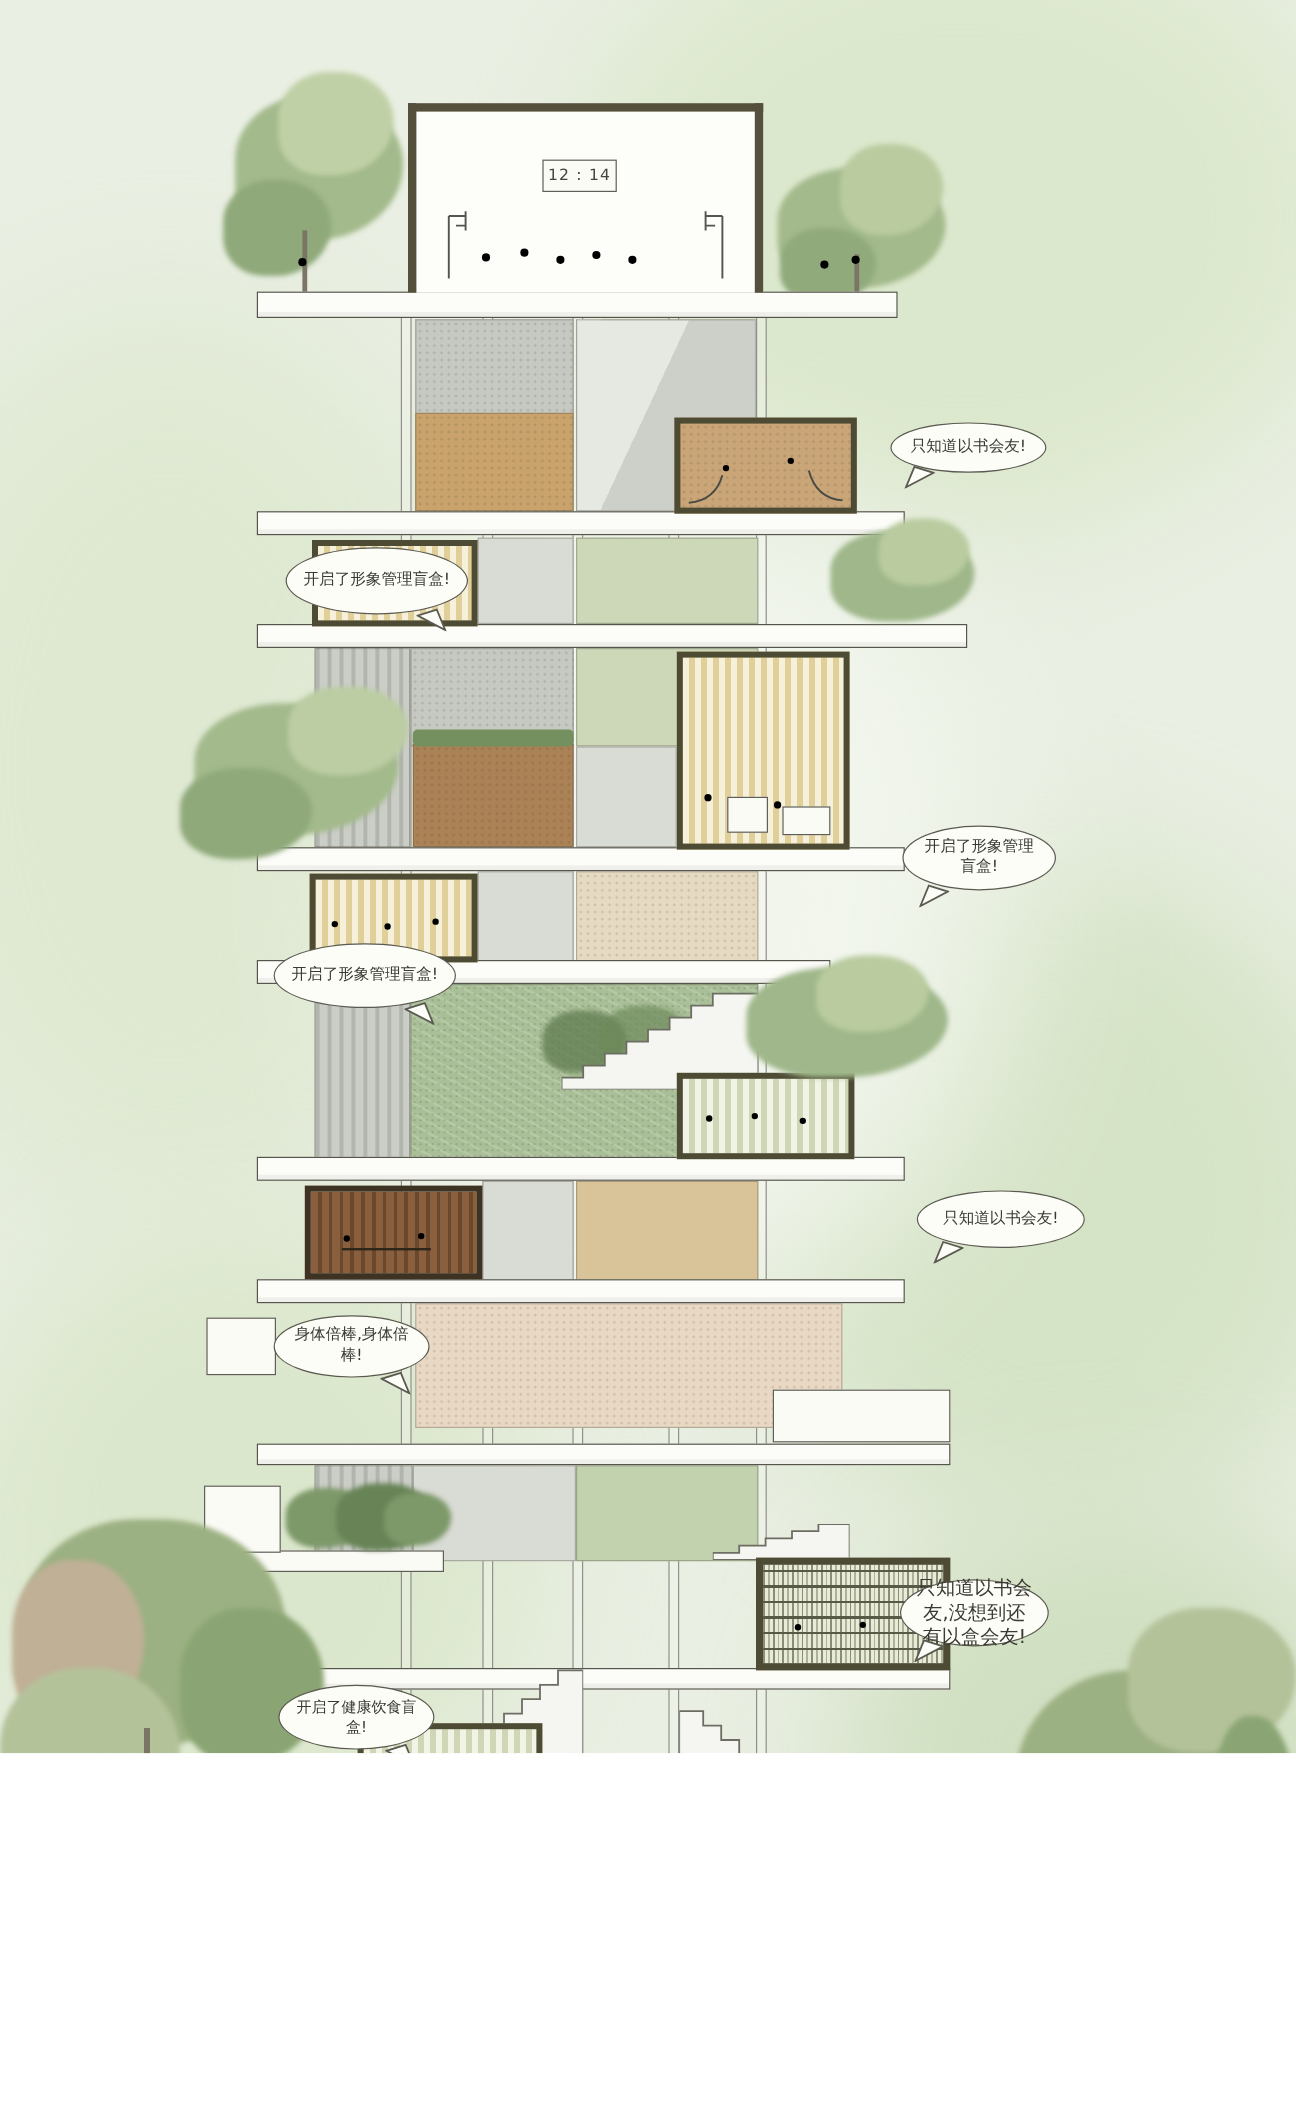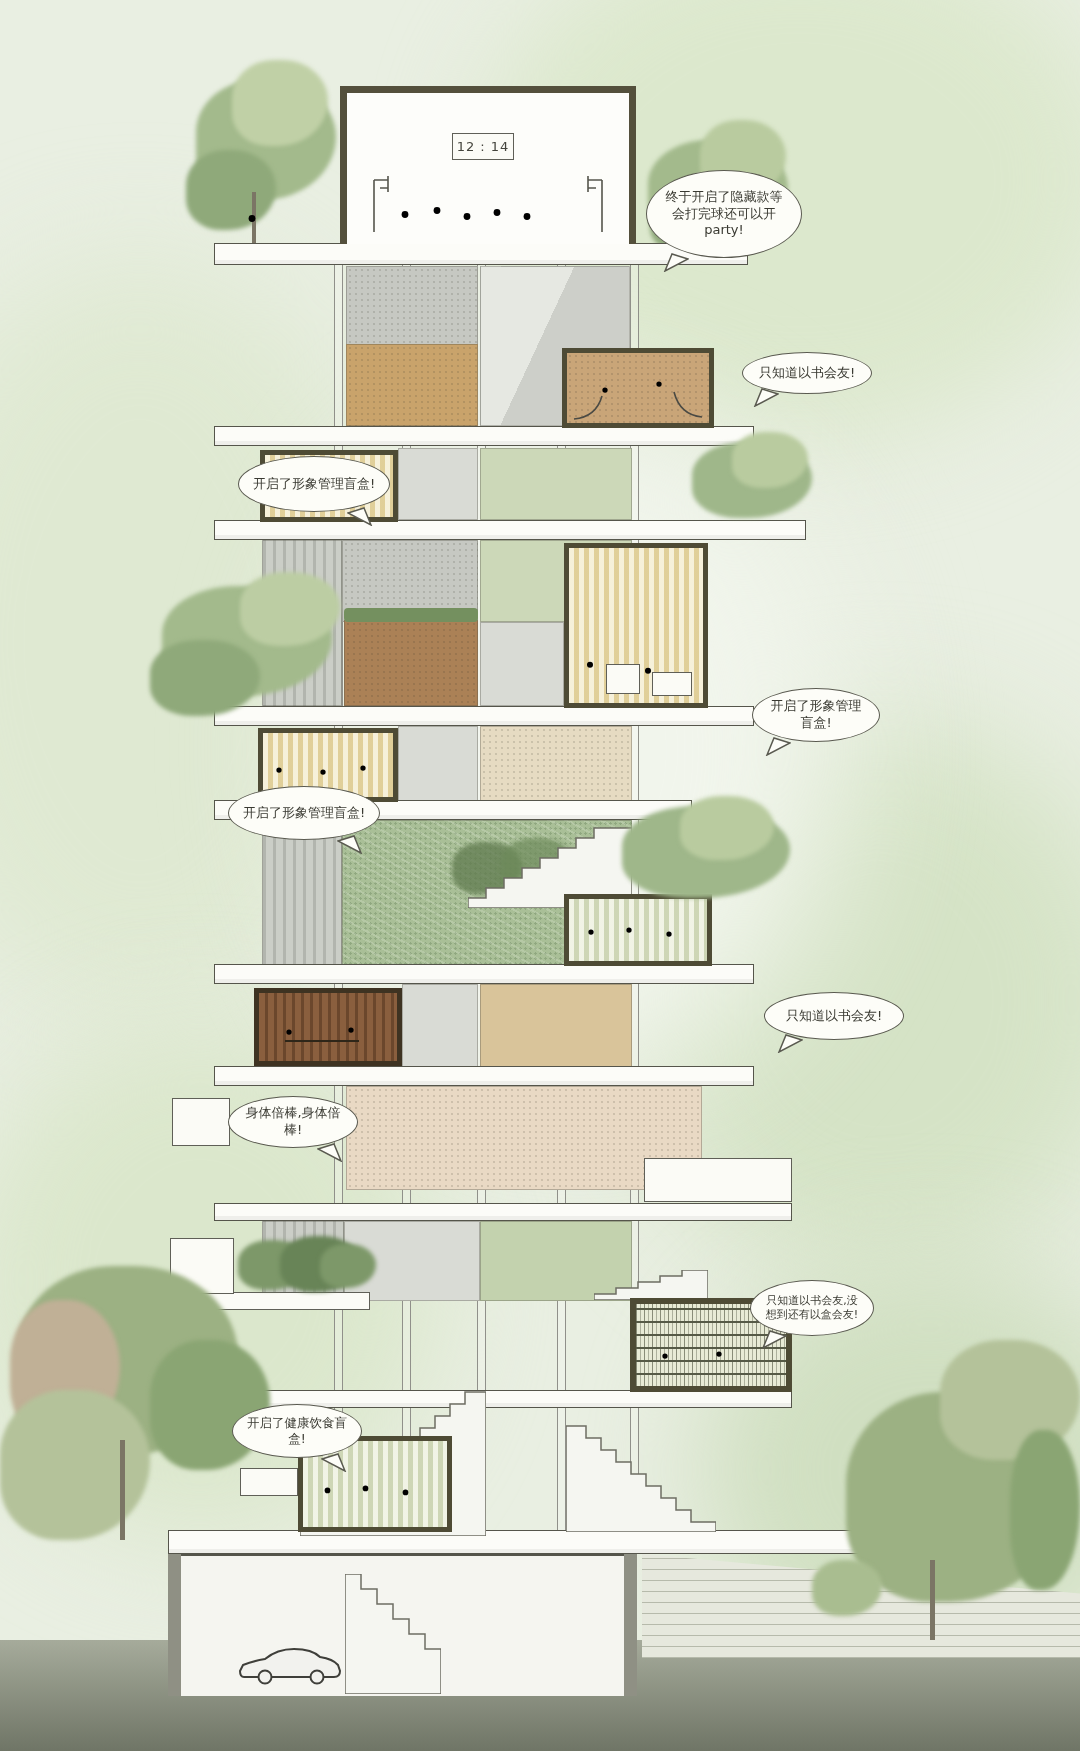--- a/index.html
+++ b/index.html
@@ -1,16 +1,16 @@
 <!DOCTYPE html>
 <html><head>
 <meta charset="utf-8">
 <style>
   body{margin:0;background:#ffffff}
-  .canvas{position:relative;width:1080px;height:1751px;overflow:hidden;background:#e9efe2;font-family:"DejaVu Sans",sans-serif}
+  .canvas{position:relative;width:1080px;height:1461px;overflow:hidden;background:#e9efe2;font-family:"DejaVu Sans",sans-serif}
   .abs{position:absolute}
   .blob{position:absolute;border-radius:50%}
   .tree{position:absolute;border-radius:48% 52% 58% 42%;filter:blur(2px)}
   .trunk{position:absolute;background:#7b7565;z-index:2}
   .col{position:absolute;width:7px;top:256px;height:1288px;border-left:1.6px solid #90908a;border-right:1.6px solid #90908a;background:rgba(248,248,244,.3);z-index:1}
   .slab{position:absolute;background:#fcfcf8;border:1.6px solid #55554b;box-sizing:border-box;z-index:3;box-shadow:inset 0 -4px 0 rgba(0,0,0,.05)}
   .panel{position:absolute;box-sizing:border-box;z-index:2;border:1px solid rgba(80,80,70,.35)}
   .speck{background-image:radial-gradient(rgba(60,60,45,.16) 1px,transparent 1.3px);background-size:6px 6px}
   .room{position:absolute;border:5px solid #4e4b35;box-sizing:border-box;z-index:4}
   .whitebox{position:absolute;background:#fbfbf6;border:1.6px solid #5f5f57;box-sizing:border-box;z-index:3}
@@ -279,26 +279,20 @@
   <svg class="fig" style="left:320px;top:1486px" width="15" height="28" viewBox="0 0 18 32">
       <use href="#figsym"></use>
     </svg>
   <svg class="fig" style="left:358px;top:1484px" width="15" height="28" viewBox="0 0 18 32">
       <use href="#figsym"></use>
     </svg>
   <svg class="fig" style="left:398px;top:1488px" width="15" height="28" viewBox="0 0 18 32">
       <use href="#figsym"></use>
     </svg>
 
-  <div class="bubble" style="left:646px;top:170px;width:156px;height:88px">
-    <span>终于开启了隐藏款等会打完球还可以开party!</span>
-    <svg class="tail" width="26" height="20" viewBox="0 0 26 20" style="left:16px;bottom:-15px">
-        <path d="M2,19 L9,2 L25,7 Z" fill="#fdfdf8" stroke="#5a5a50" stroke-width="1.5"></path>
-      </svg>
-  </div>
   <div class="bubble" style="left:742px;top:352px;width:130px;height:42px">
     <span>只知道以书会友!</span>
     <svg class="tail" width="26" height="20" viewBox="0 0 26 20" style="left:10px;bottom:-14px">
         <path d="M2,19 L9,2 L25,7 Z" fill="#fdfdf8" stroke="#5a5a50" stroke-width="1.5"></path>
       </svg>
   </div>
   <div class="bubble" style="left:238px;top:456px;width:152px;height:56px">
     <span>开启了形象管理盲盒!</span>
     <svg class="tail" width="26" height="20" viewBox="0 0 26 20" style="right:16px;bottom:-15px;transform:scaleX(-1)">
         <path d="M2,19 L9,2 L25,7 Z" fill="#fdfdf8" stroke="#5a5a50" stroke-width="1.5"></path>
@@ -321,21 +315,21 @@
     <svg class="tail" width="26" height="20" viewBox="0 0 26 20" style="left:12px;bottom:-14px">
         <path d="M2,19 L9,2 L25,7 Z" fill="#fdfdf8" stroke="#5a5a50" stroke-width="1.5"></path>
       </svg>
   </div>
   <div class="bubble" style="left:228px;top:1096px;width:130px;height:52px">
     <span>身体倍棒,身体倍棒!</span>
     <svg class="tail" width="26" height="20" viewBox="0 0 26 20" style="right:14px;bottom:-15px;transform:scaleX(-1)">
         <path d="M2,19 L9,2 L25,7 Z" fill="#fdfdf8" stroke="#5a5a50" stroke-width="1.5"></path>
       </svg>
   </div>
-  <div class="bubble" style="left:750px;top:1280px;width:124px;height:56px;font-size:11px">
+  <div class="bubble" style="left:750px;top:1316px;width:124px;height:56px;font-size:16px">
     <span>只知道以书会友,没想到还有以盒会友!</span>
     <svg class="tail" width="26" height="20" viewBox="0 0 26 20" style="left:10px;bottom:-14px">
         <path d="M2,19 L9,2 L25,7 Z" fill="#fdfdf8" stroke="#5a5a50" stroke-width="1.5"></path>
       </svg>
   </div>
   <div class="bubble" style="left:232px;top:1404px;width:130px;height:54px;font-size:12.5px">
     <span>开启了健康饮食盲盒!</span>
     <svg class="tail" width="26" height="20" viewBox="0 0 26 20" style="right:14px;bottom:-15px;transform:scaleX(-1)">
         <path d="M2,19 L9,2 L25,7 Z" fill="#fdfdf8" stroke="#5a5a50" stroke-width="1.5"></path>
       </svg>

